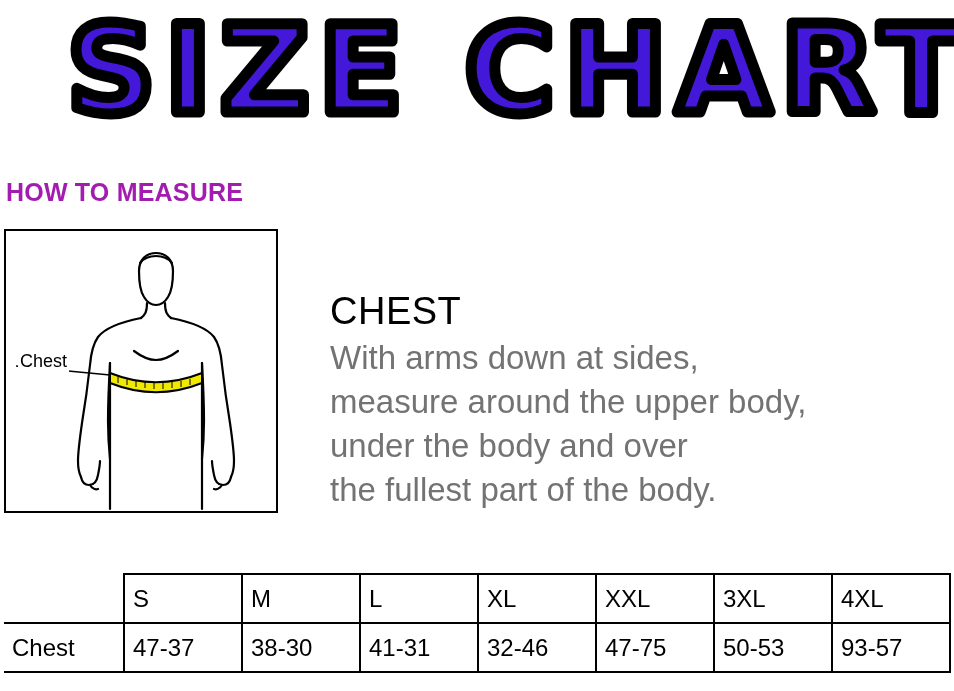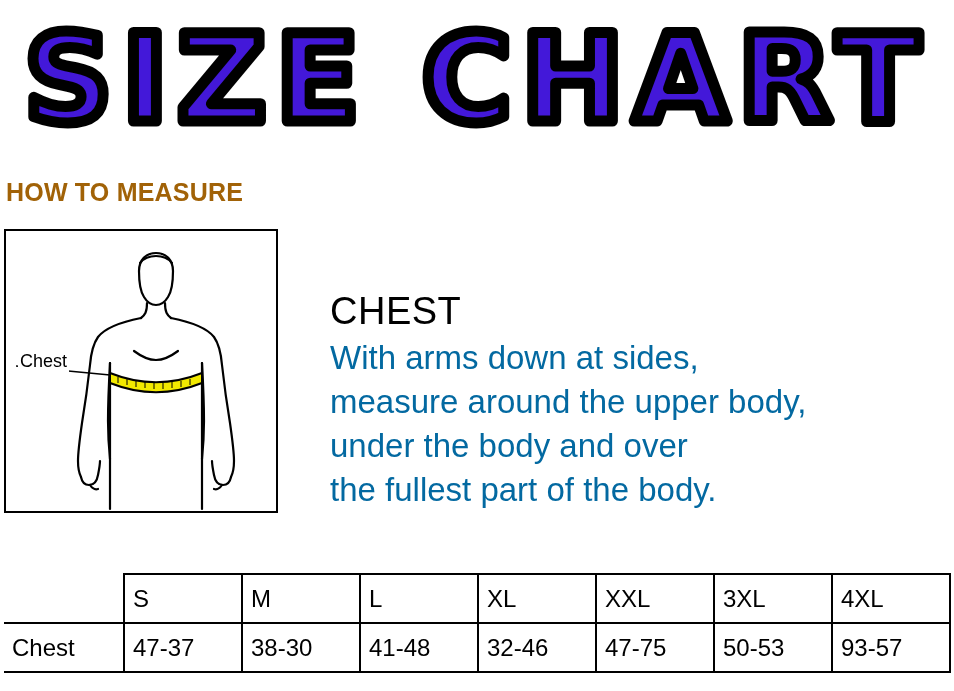--- a/index.html
+++ b/index.html
@@ -13,38 +13,39 @@
     font-family: "Liberation Sans", sans-serif;
     color: #000000;
     overflow: hidden;
     position: relative;
   }
 
   
   .title-wrap {
     position: absolute;
     left: 0;
-    top: 13px;
+    top: 4px;
     width: 808px;
     height: 150px;
+    padding-left: 43px;
   }
   .title-svg {
     display: block;
   }
 
   
   .howto {
     position: absolute;
     left: 6px;
     top: 178px;
     font-family: "Liberation Sans", sans-serif;
     font-size: 25px;
     font-weight: bold;
     letter-spacing: 0.2px;
-    color: #a16207;
+    color: #a21caf;
   }
 
   
   .figure-box {
     position: absolute;
     left: 4px;
     top: 229px;
     width: 274px;
     height: 284px;
     border: 2px solid #000;
@@ -78,21 +79,21 @@
     line-height: 46px;
     color: #000;
     font-weight: normal;
     margin: 0 0 2px 0;
     letter-spacing: 0.5px;
   }
   .desc-line {
     font-family: "Liberation Sans", sans-serif;
     font-size: 33px;
     line-height: 44px;
-    color: #0369a1;
+    color: #737373;
     white-space: nowrap;
   }
 
   
   .size-table {
     position: absolute;
     left: 4px;
     top: 573px;
     width: 946px;
     border-collapse: collapse;
@@ -214,20 +215,20 @@
       <td>L</td>
       <td>XL</td>
       <td>XXL</td>
       <td>3XL</td>
       <td>4XL</td>
     </tr>
     <tr>
       <td class="rowhead">Chest</td>
       <td>47-37</td>
       <td>38-30</td>
-      <td>41-48</td>
+      <td>41-31</td>
       <td>32-46</td>
       <td>47-75</td>
       <td>50-53</td>
       <td>93-57</td>
     </tr>
   </tbody>
 </table>
 
 </body></html>

